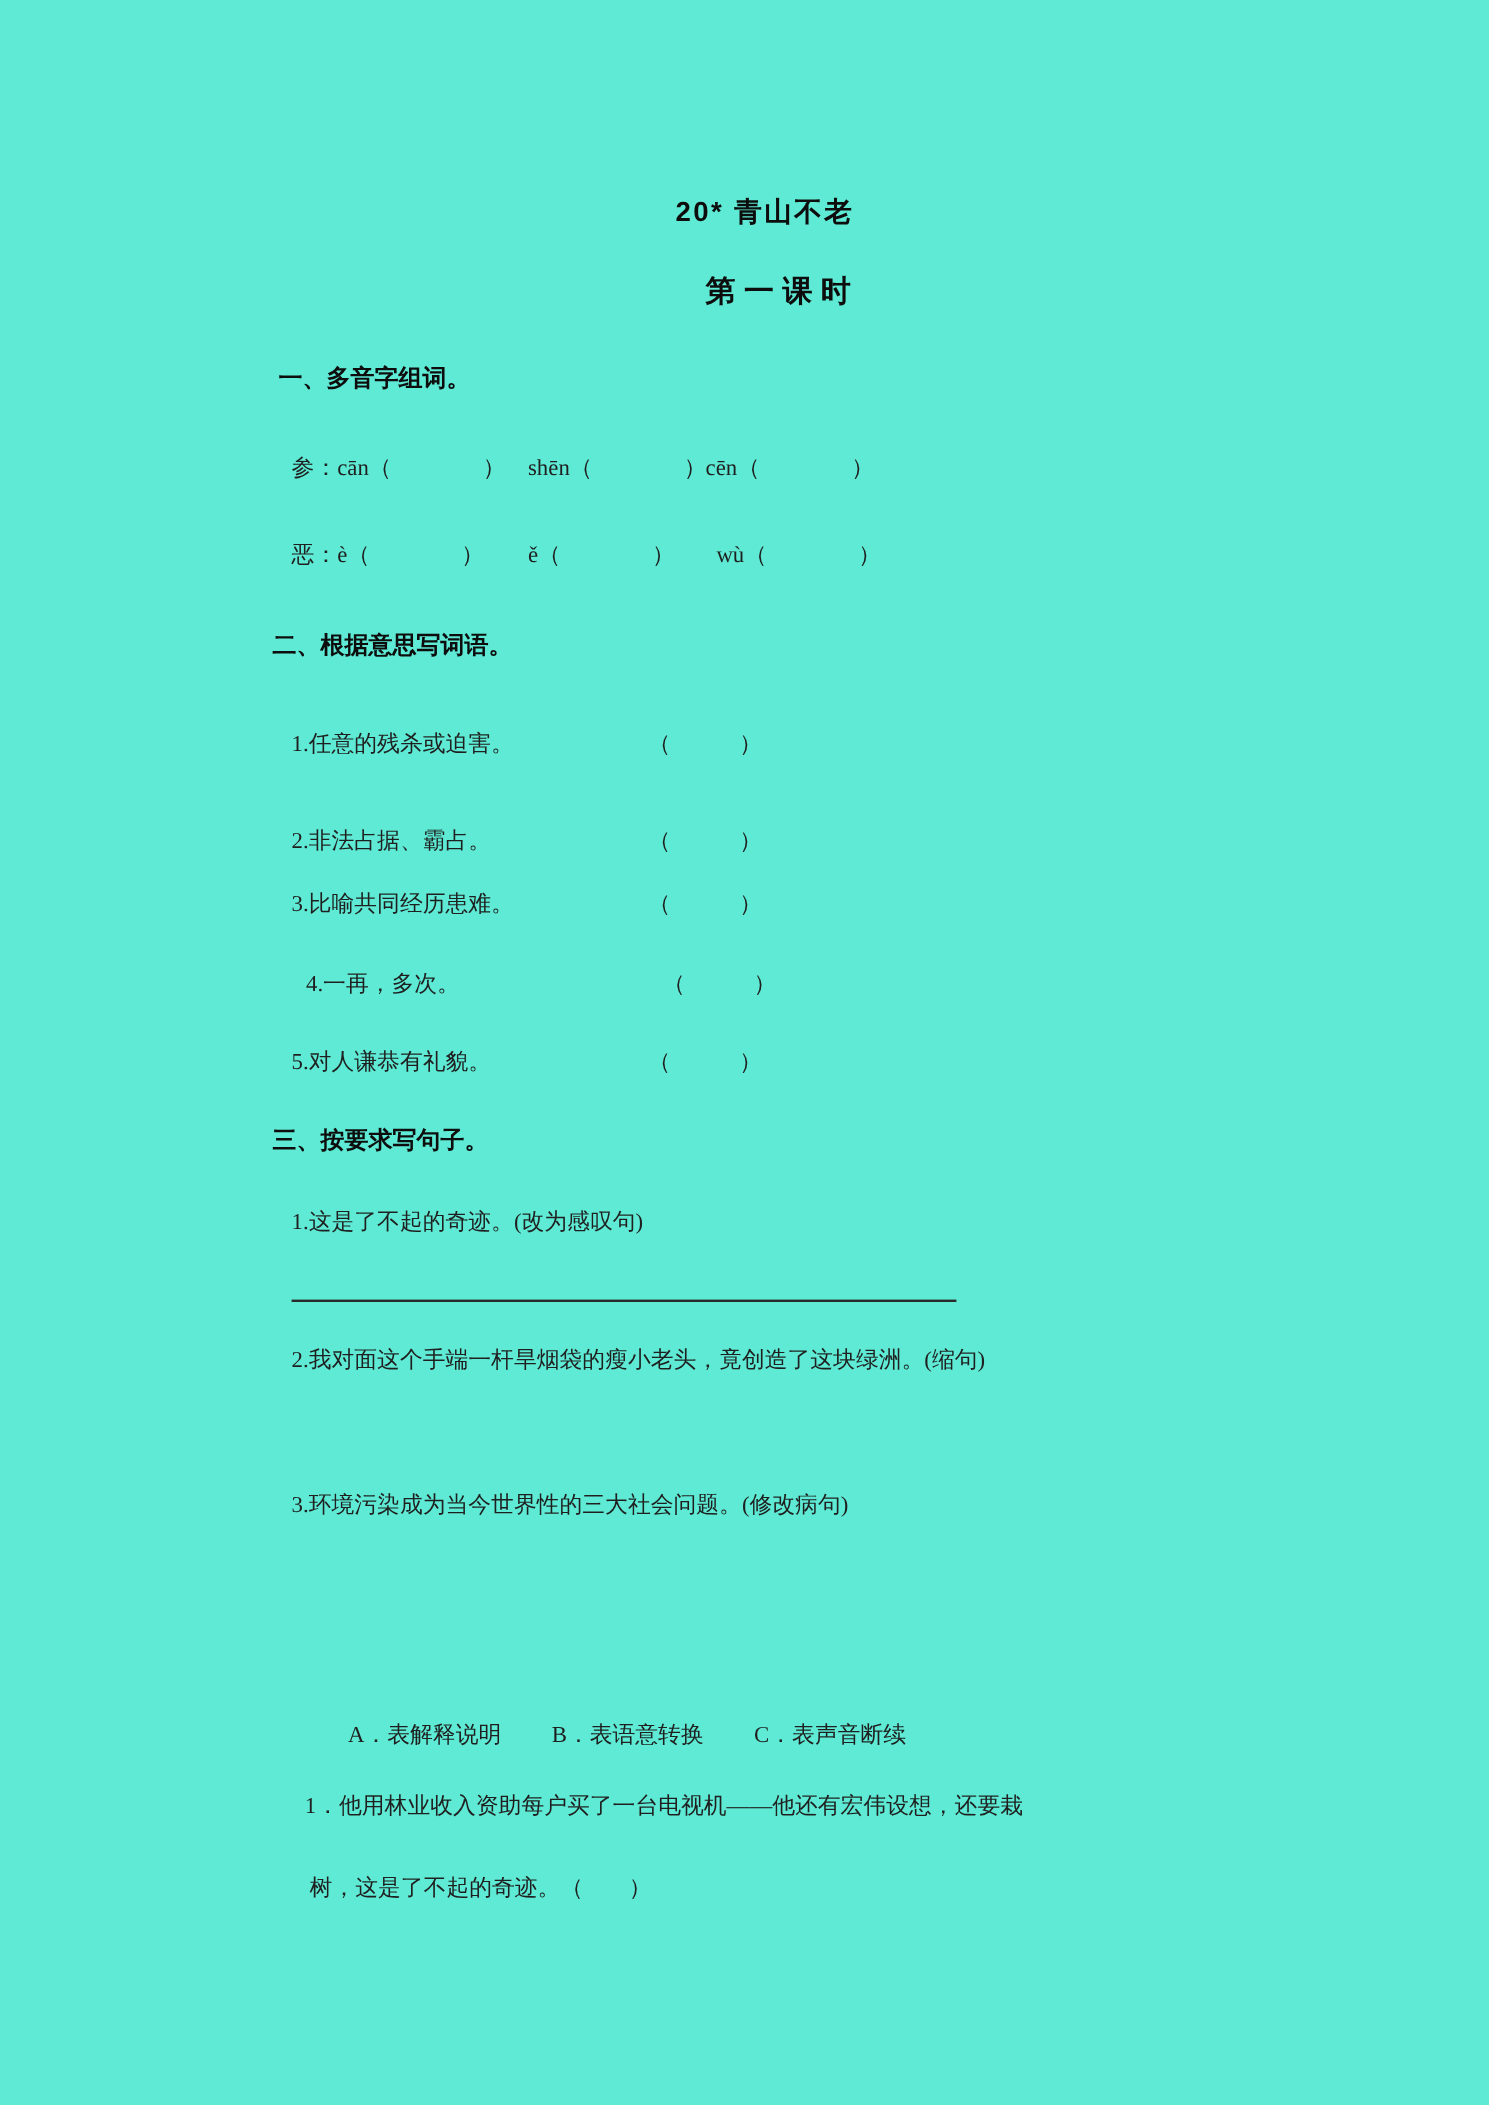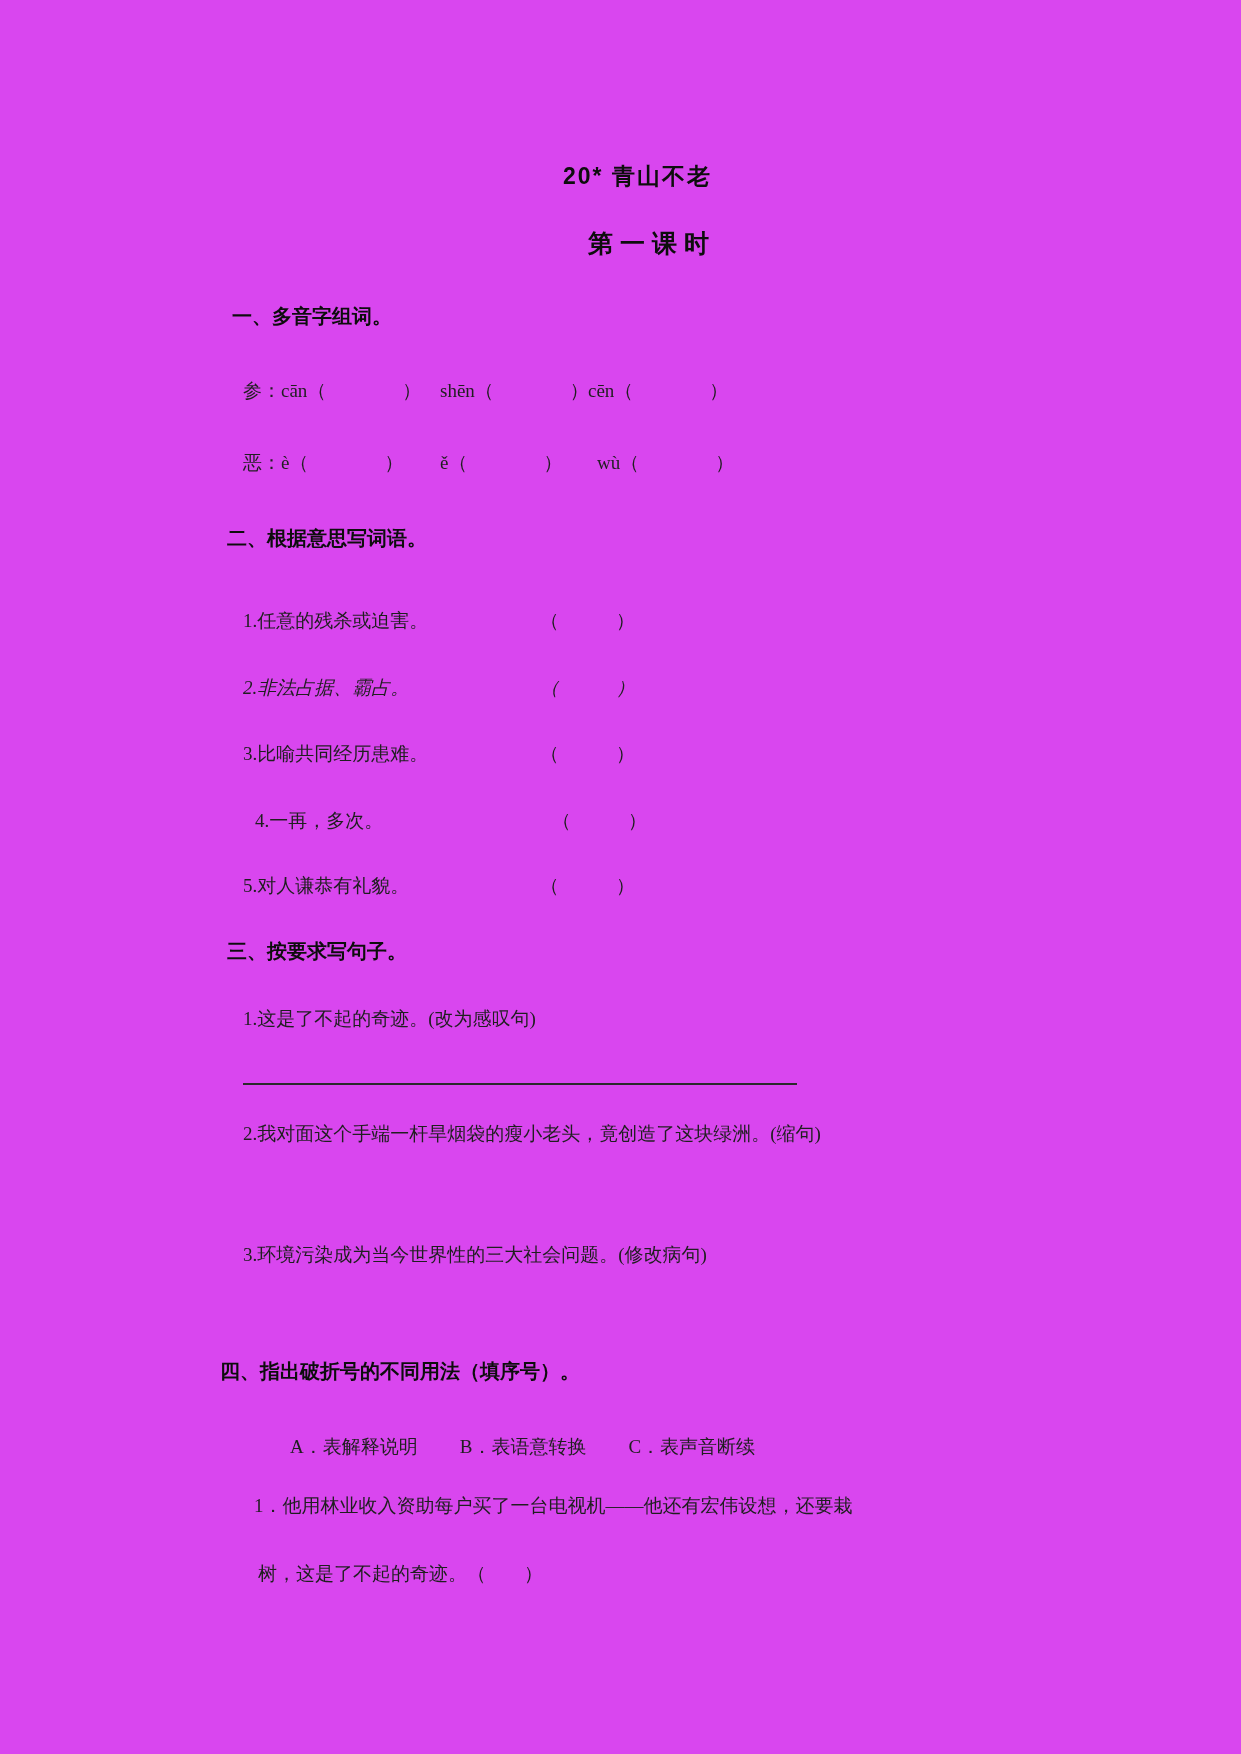--- a/index.html
+++ b/index.html
@@ -1,19 +1,19 @@
 <!DOCTYPE html>
 <html><head>
 <meta charset="utf-8">
 <style>
   html,body{margin:0;padding:0;background:#888;}
   .page{
     position:relative;
     width:1241px;height:1754px;
-    background:#d946ef;
+    background:#5eead4;
     margin:0 auto;
     overflow:hidden;
     color:#1b1b1b;
   }
   .line{
     position:absolute;
     height:30px;
     line-height:30px;
     white-space:pre;
   }
@@ -90,21 +90,21 @@
     <span class="at body-text" style="left:440px;">ě（　　　　）</span>
     <span class="at body-text" style="left:597px;">wù（　　　　）</span>
   </div>
 
   <div class="line heading" style="left:227px;top:523px;">二、根据意思写词语。</div>
 
   <div class="row" style="top:606px;">
     <span class="at body-text" style="left:243px;">1.任意的残杀或迫害。</span>
     <span class="at body-text" style="left:540px;">（　　　）</span>
   </div>
-  <div class="row" style="top:673px;font-style:italic;">
+  <div class="row" style="top:687px;">
     <span class="at body-text" style="left:243px;">2.非法占据、霸占。</span>
     <span class="at body-text" style="left:540px;">（　　　）</span>
   </div>
   <div class="row" style="top:739px;">
     <span class="at body-text" style="left:243px;">3.比喻共同经历患难。</span>
     <span class="at body-text" style="left:540px;">（　　　）</span>
   </div>
   <div class="row" style="top:806px;margin-left:12px;">
     <span class="at body-text" style="left:243px;">4.一再，多次。</span>
     <span class="at body-text" style="left:540px;">（　　　）</span>
@@ -117,21 +117,20 @@
   <div class="line heading" style="left:227px;top:936px;">三、按要求写句子。</div>
 
   <div class="line body-text" style="left:243px;top:1004px;">1.这是了不起的奇迹。(改为感叹句)</div>
 
   <div class="answer-line" style="left:243px;top:1083px;width:554px;"></div>
 
   <div class="line body-text" style="left:243px;top:1119px;">2.我对面这个手端一杆旱烟袋的瘦小老头，竟创造了这块绿洲。(缩句)</div>
 
   <div class="line body-text" style="left:243px;top:1240px;">3.环境污染成为当今世界性的三大社会问题。(修改病句)</div>
 
-  <div class="line heading" style="left:220px;top:1356px;">四、指出破折号的不同用法（填序号）。</div>
 
   <div class="options body-text" style="left:290px;top:1432px;">
     <span>A．表解释说明</span>
     <span>B．表语意转换</span>
     <span>C．表声音断续</span>
   </div>
 
   <div class="line body-text" style="left:254px;top:1491px;">1．他用林业收入资助每户买了一台电视机——他还有宏伟设想，还要栽</div>
   <div class="line body-text" style="left:258px;top:1559px;">树，这是了不起的奇迹。（　　）</div>
 

